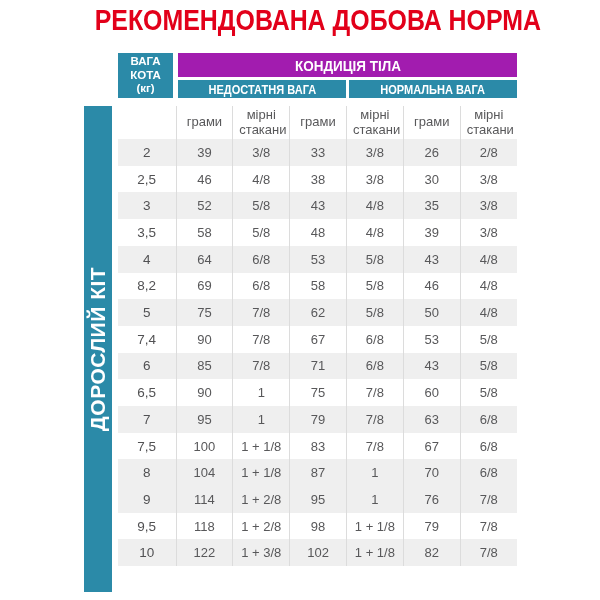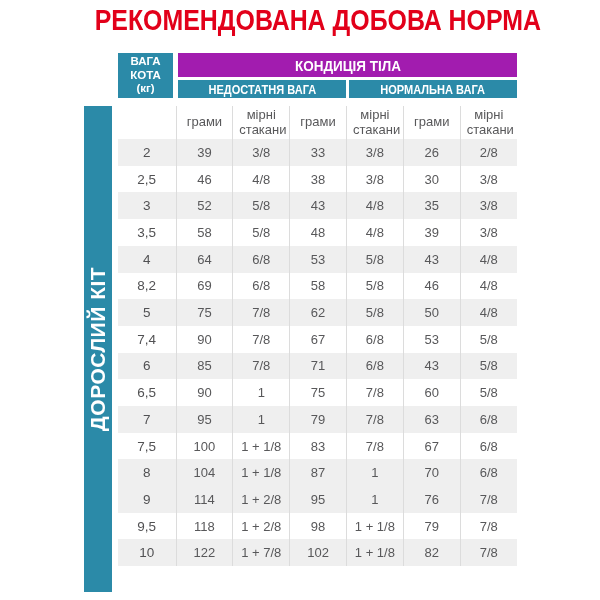--- a/index.html
+++ b/index.html
@@ -282,21 +282,21 @@
             <td>118</td>
             <td>1 + 2/8</td>
             <td>98</td>
             <td>1 + 1/8</td>
             <td>79</td>
             <td>7/8</td>
           </tr>
           <tr class="alt">
             <td class="wcell">10</td>
             <td>122</td>
-            <td>1 + 7/8</td>
+            <td>1 + 3/8</td>
             <td>102</td>
             <td>1 + 1/8</td>
             <td>82</td>
             <td>7/8</td>
           </tr>
         </tbody>
     </table>
 
   </div>
 

